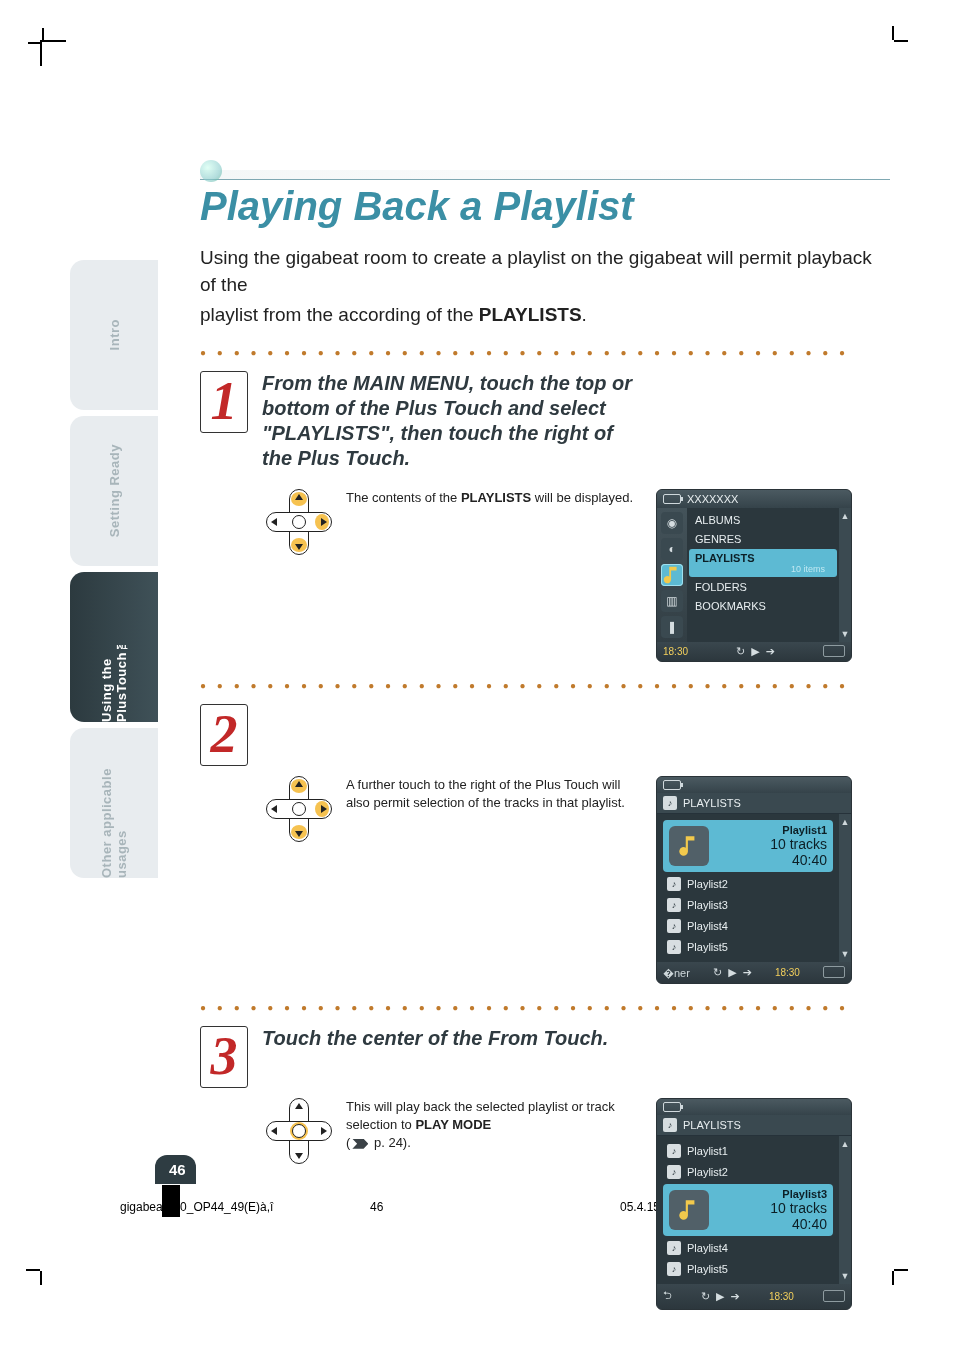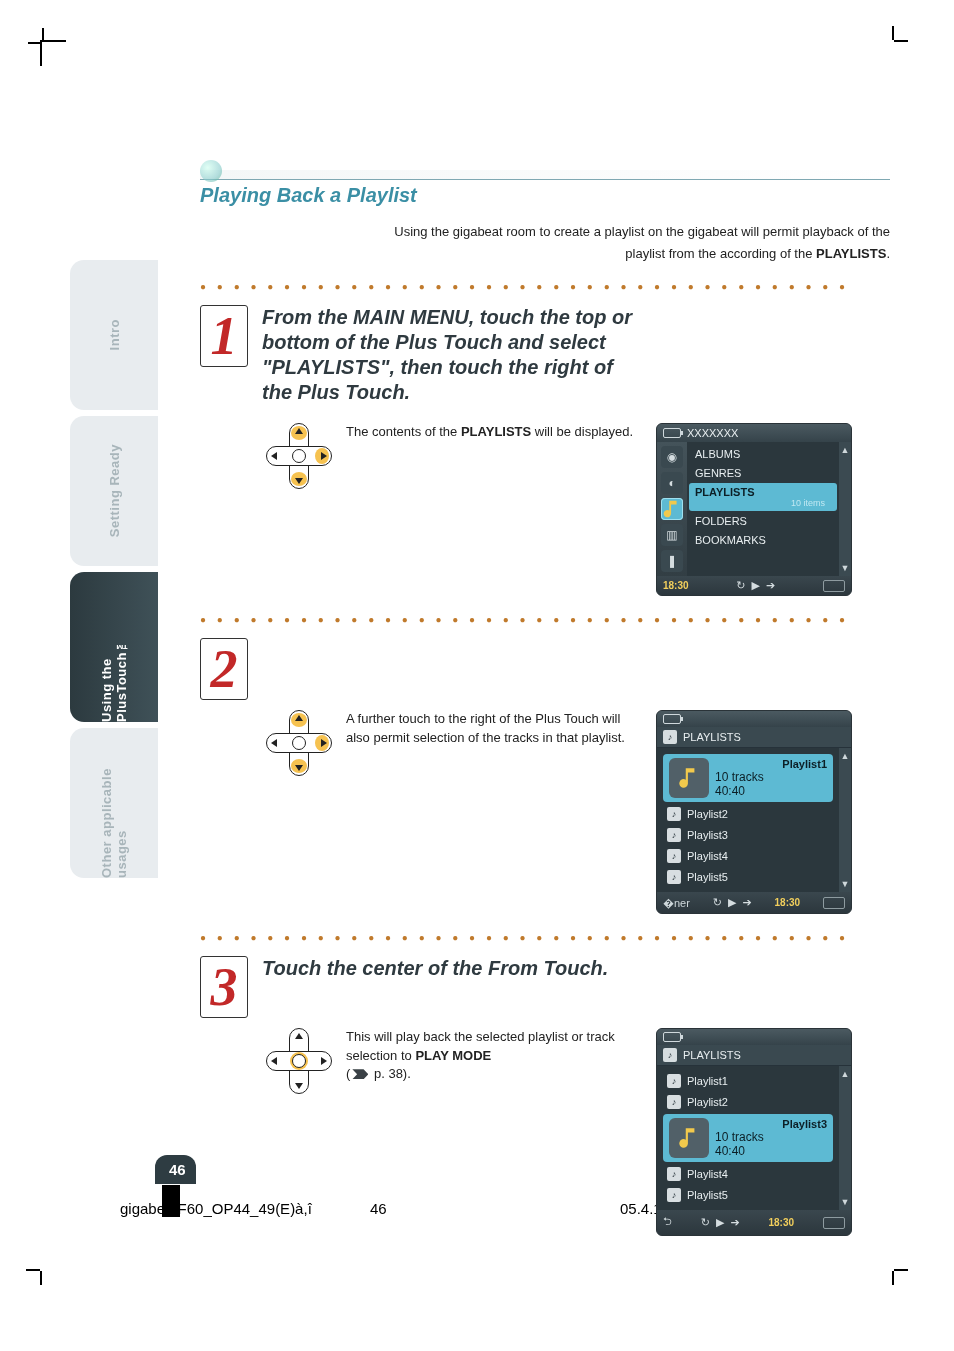--- a/index.html
+++ b/index.html
@@ -63,21 +63,21 @@
     left: 162px;
     top: 1185px;
     width: 18px;
     height: 32px;
     background: #000;
   }
   .footer {
     position: absolute;
     left: 120px;
     top: 1200px;
-    font-size: 15px;
+    font-size: 12px;
     color: #000;
     width: 760px;
     display: flex;
     align-items: center;
   }
   .footer .f1 { width: 250px; }
   .footer .f2 { width: 250px; }
   .footer .f3 { }
 
   .content {
@@ -99,29 +99,28 @@
     left: 0; top: -10px;
     width: 22px; height: 22px;
     border-radius: 50%;
     background: radial-gradient(circle at 35% 35%, #cfe, #8cc 60%, #4a8 100%);
     opacity: .6;
   }
   h1.page-title {
     color: #3b8fa5;
     font-style: italic;
     font-weight: bold;
-    font-size: 20px;
+    font-size: 40px;
     margin-bottom: 16px;
   }
   .intro {
-    font-size: 13px;
+    font-size: 19px;
     line-height: 1.4;
     color: #222;
     margin-bottom: 4px;
-    text-align: right;
   }
   .intro .keyword { font-weight: bold; }
   .ref-arrow {
     display: inline-block;
     width: 16px; height: 10px;
     background: #3a4146;
     clip-path: polygon(0 0, 70% 0, 100% 50%, 70% 100%, 0 100%, 30% 50%);
     vertical-align: middle;
     margin: 0 2px;
   }
@@ -242,32 +241,32 @@
   .dev-sub { font-size:9px; color:#bfe8f2; text-align:right; padding-right:6px; }
   .dev-scroll {
     width:12px; background:#3b4a51; display:flex; flex-direction:column; align-items:center; justify-content:space-between; padding:3px 0;
   }
   .dev-scroll .arr { color:#cfd8db; font-size:9px; }
   .dev-footer {
     background: linear-gradient(#3a474e,#2c373d);
     display:flex; align-items:center; justify-content:space-between;
     padding:3px 6px;
   }
-  .dev-footer .time { color:#f2cf5c; font-size:10px; font-weight:bold; }
+  .dev-footer .time { color:#f2cf5c; font-size:10px; font-weight:normal; }
   .dev-footer .ctl { display:flex; gap:6px; align-items:center; color:#d5dde0; font-size:11px; }
   .dev-footer .box { width:22px; height:12px; border:1px solid #8e9ba0; border-radius:2px; }
   .crumb {
     background:#3a4950; padding:3px 6px; border-bottom:1px solid #26323a; display:flex; align-items:center; gap:6px;
   }
   .crumb .ci { width:14px;height:14px;background:#d6dde0;border-radius:2px;display:flex;align-items:center;justify-content:center;color:#2b373d;font-size:9px; }
   .big-thumb { width:40px;height:40px;background:#516068;border-radius:6px;display:flex;align-items:center;justify-content:center; }
   .big-thumb svg{ width:26px;height:26px; }
   .sel-block { background:#5dbad3; color:#0c1f26; border-radius:4px; padding:4px 6px; margin:2px; }
   .sel-block .ttl { font-weight:bold; font-size:11px; text-align:right; }
-  .sel-block .sub { font-size:12px; text-align:left; }
+  .sel-block .sub { font-size:14px; text-align:right; }
 
   
   .note-svg { fill:#f2c94c; }
 </style>
 </head>
 <body>
 
 <div class="crop-tl">
     <div class="h" style="left:-14px;top:0"></div>
     <div class="v" style="left:0;top:-14px"></div>
@@ -488,21 +487,21 @@
         <div class="hi-center"></div>
         <div class="ctr"></div>
         <div class="tri up"></div>
           <div class="tri down"></div>
           <div class="tri left"></div>
           <div class="tri right"></div>
       </div>
     </div>
     <div class="step-body">
       <span>This will play back the selected playlist or track selection to </span><span class="keyword">PLAY MODE</span><br>
-      <span> (</span><span class="ref-arrow"></span><span> p. 38).</span><br>
+      <span> (</span><span class="ref-arrow"></span><span> p. 24).</span><br>
     </div>
     <div>
       <div class="device">
         <div class="dev-titlebar">
             <div class="batt"></div>
           </div>
         <div class="crumb">
             <div class="ci">♪</div>
             <span>PLAYLISTS</span>
           </div>

